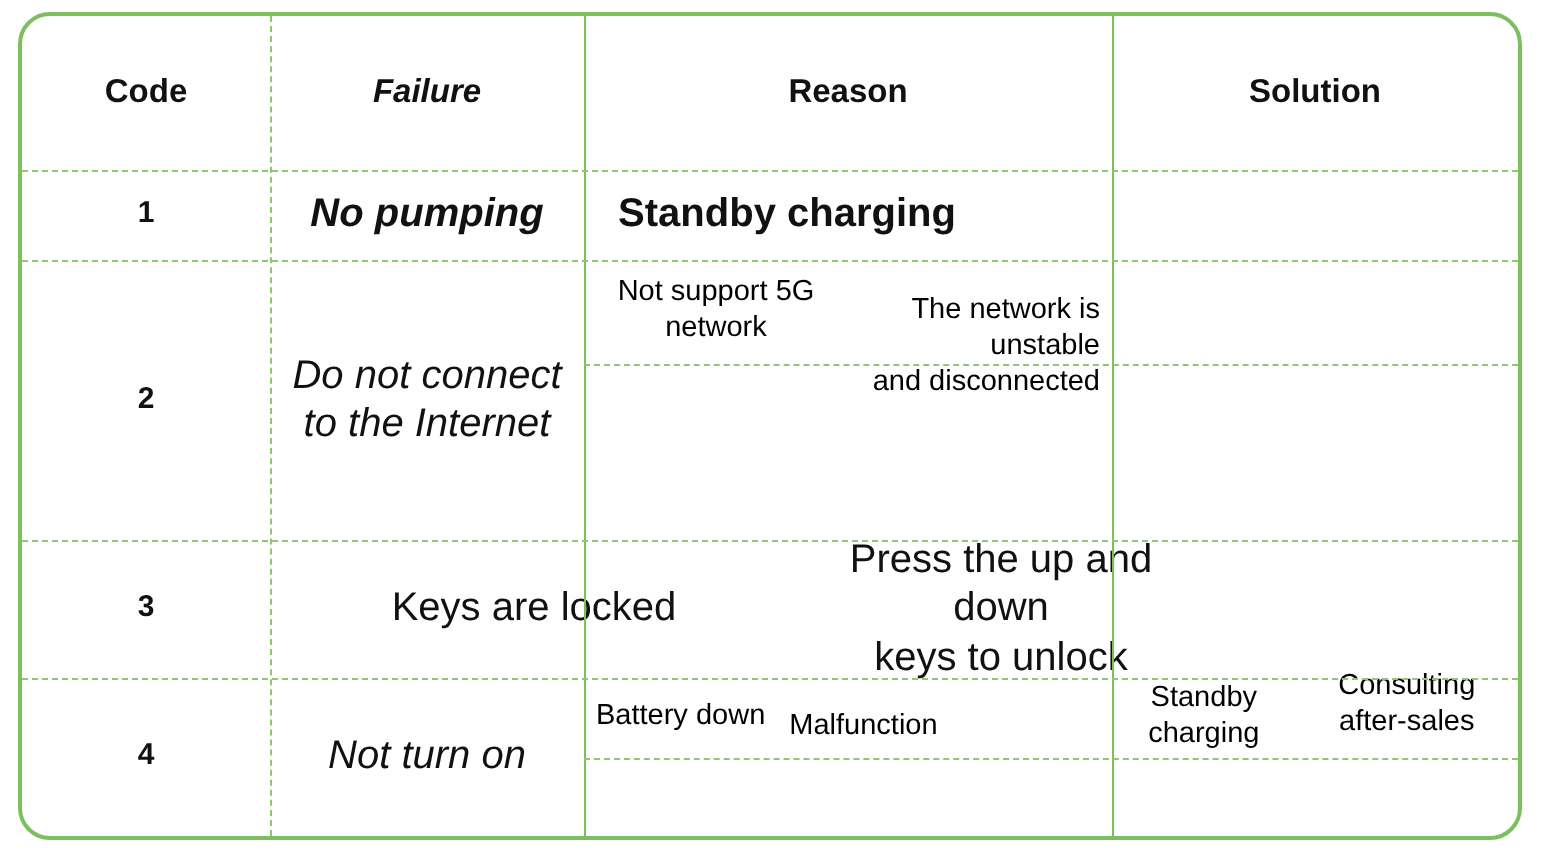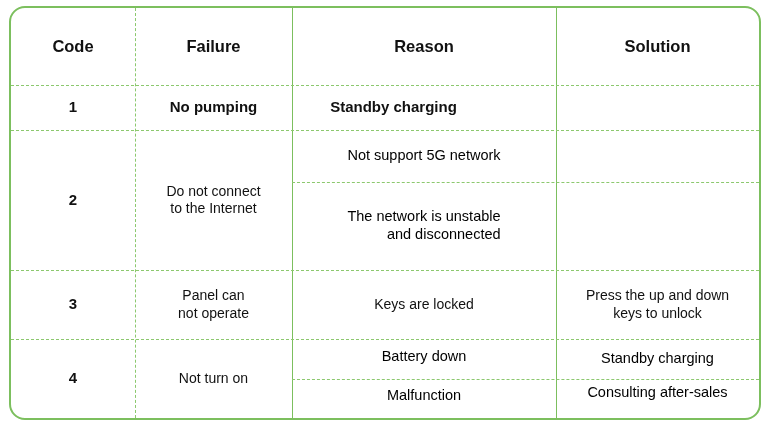--- a/index.html
+++ b/index.html
@@ -28,51 +28,51 @@
     position:absolute;left:0;right:0;
     display:flex;
   }
   .cell{
     box-sizing:border-box;
     display:flex;
     align-items:center;
     justify-content:center;
     text-align:center;
     color:#111;
-    font-size:14px;
+    font-size:20px;
     line-height:1.22;
     padding:2px 6px;
   }
   .c-code{width:124px;flex:0 0 124px;}
-  .c-phen{width:157px;flex:0 0 157px;}
+  .c-phen{width:157px;flex:0 0 157px;font-style:italic;}
   .c-reason{width:264px;flex:0 0 264px;}
   .c-sol{width:203px;flex:0 0 203px;}
 
   .hdr .cell{
     font-weight:bold;
     font-size:16.5px;
   }
   .code-val{font-weight:bold;font-size:15px;}
-  .r1-text{font-weight:bold;font-size:15px;}
+  .r1-text{font-weight:bold;font-size:20px;}
 
   
   .vline{
     position:absolute;
     width:0;
     border-left:1.6px dashed #8cc86e;
   }
   .vline.solid{border-left-style:solid;border-left-color:#7cbf5e;}
   .hline{
     position:absolute;
     height:0;
     border-top:1.6px dashed #8cc86e;
   }
   .stack{
     display:flex;
-    flex-direction:column;
+    flex-direction:row;
   }
   .stack > .sub{
     display:flex;
     align-items:center;
     justify-content:center;
     text-align:center;
     font-size:14.5px;
     line-height:1.22;
     padding:2px 6px;
     box-sizing:border-box;
@@ -114,26 +114,20 @@
         <div>
           <div>The network is unstable</div>
           <div>and disconnected</div>
         </div>
       </div>
     </div>
   </div>
 
   <div class="row" style="top:262px;height:69px;">
     <div class="cell c-code code-val">3</div>
-    <div class="cell c-phen">
-      <div>
-        <div>Panel can</div>
-        <div>not operate</div>
-      </div>
-    </div>
     <div class="cell c-reason">Keys are locked</div>
     <div class="cell c-sol">
       <div>
         <div>Press the up and down</div>
         <div>keys to unlock</div>
       </div>
     </div>
   </div>
 
   <div class="row" style="top:331px;height:79px;">

